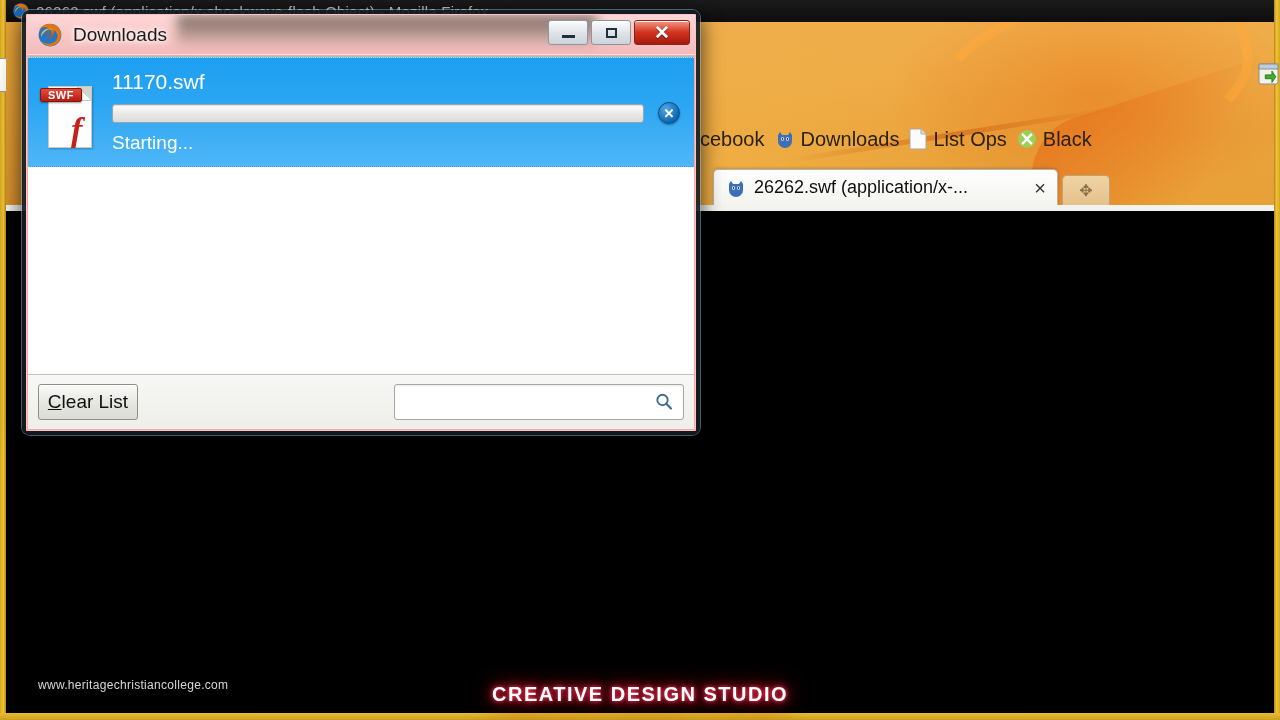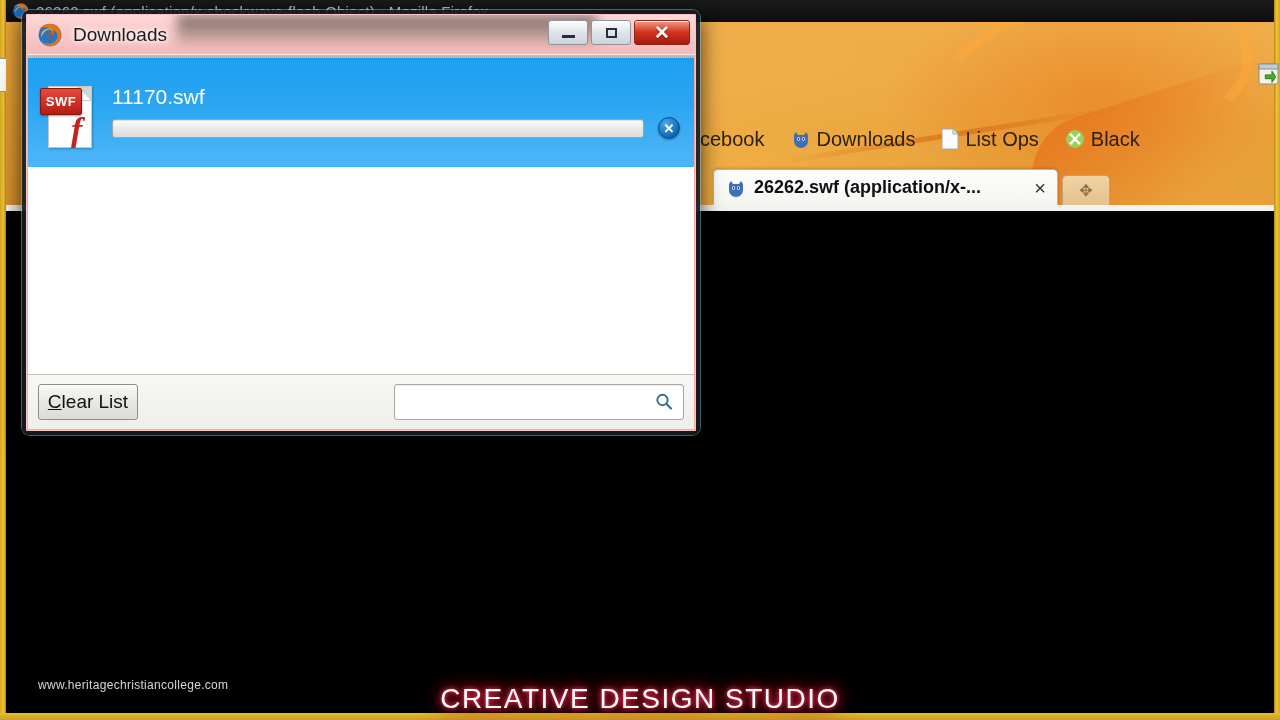--- a/index.html
+++ b/index.html
@@ -81,41 +81,41 @@
     width:30px; height:32px; display:flex; align-items:center; justify-content:center;
     border-left:1px solid #dcdcd6;
   }
   .dl-icon-btn {
     position:absolute; left:1256px; top:60px; width:28px; height:30px;
   }
 
   
   #bookmarks {
     position:absolute; left:0px; top:124px; height:30px;
-    display:flex; align-items:center; gap:26px; white-space:nowrap;
+    display:flex; align-items:center; gap:10px; white-space:nowrap;
   }
   .bm { display:flex; align-items:center; gap:6px; }
   .bm-label { font-size:20px; color:#2b2113; }
   .bm-firstcut { margin-left:0px; }
 
   
   #tabbar {
     position:absolute; left:0; bottom:0; width:100%; height:38px;
     display:flex; align-items:flex-end; padding-left:713px;
   }
   #tab-active {
     height:36px; min-width:345px; max-width:345px;
     background: linear-gradient(180deg,#fefefe,#f4f4f0);
     border:1px solid #b4b4ac; border-bottom:none;
     border-radius:5px 5px 0 0;
     display:flex; align-items:center; gap:8px; padding:0 8px 0 12px;
     box-shadow: 0 -1px 3px rgba(0,0,0,.18);
   }
   #tab-active .tab-title {
-    font-size:18px; font-weight:bold; color:#101010;
+    font-size:18px; font-weight:normal; color:#101010;
     white-space:nowrap; overflow:hidden; text-overflow:clip; flex:1;
   }
   .tab-close {
     font-size:20px; color:#333; width:18px; text-align:center; line-height:1;
   }
   #tab-new {
     width:48px; height:30px; margin-left:4px;
     background: linear-gradient(180deg,#f0d3a4,#e4c18c);
     border:1px solid #bfa377; border-bottom:none; border-radius:5px 5px 0 0;
     display:flex; align-items:center; justify-content:center;
@@ -203,24 +203,24 @@
     position:absolute; left:8px; top:6px; width:44px; height:62px;
     background:#fefefe; border:1px solid #c9c9c4;
     box-shadow: 1px 1px 2px rgba(0,0,0,.25);
   }
   .doc-fold {
     position:absolute; right:0px; top:0px; width:14px; height:14px;
     background: linear-gradient(225deg,#d5d5d0 50%, #ffffff 50%);
     border-left:1px solid #c9c9c4; border-bottom:1px solid #c9c9c4;
   }
   .swf-badge {
-    position:absolute; left:0px; top:8px; width:42px; height:27px;
+    position:absolute; left:0px; top:8px; width:42px; height:14px;
     background: linear-gradient(180deg,#e24b3c,#b41d12);
     border:1px solid #8d1208; border-radius:2px;
-    color:#fff; font-size:13px; font-weight:bold; letter-spacing:.5px;
+    color:#fff; font-size:11px; font-weight:bold; letter-spacing:.5px;
     display:flex; align-items:center; justify-content:center;
     box-shadow: 0 1px 2px rgba(0,0,0,.4);
   }
   .flash-f {
     position:absolute; left:22px; top:26px; font-size:34px; font-weight:bold;
     font-style:italic; color:#c4221a; font-family:"Liberation Serif", serif;
     line-height:1;
   }
   #dl-info { flex:1; padding-left:14px; display:flex; flex-direction:column; justify-content:center; gap:8px; }
   #dl-filename { font-size:21px; color:#ffffff; }
@@ -269,21 +269,21 @@
     font-family:"Liberation Sans", sans-serif; background:transparent; color:#222;
   }
 
   
   #wm-left {
     position:absolute; left:38px; top:666px; font-size:12px; color:#e6e6e6;
     letter-spacing:.3px; opacity:.92;margin-top:12px;
   }
   #wm-center {
     position:absolute; left:0; right:0; top:683px; text-align:center;
-    font-size:28px; font-weight:normal; color:#ffffff; letter-spacing:1.5px;
+    font-size:20px; font-weight:bold; color:#ffffff; letter-spacing:1.5px;
     text-shadow: 0 0 4px #ff3b5c, 0 0 10px #e81f43, 0 0 20px #c20f30, 0 0 30px #8c0a22;
   }
   svg { display:block; }
 </style>
 </head>
 <body>
 
 <div id="screen">
 
   <div id="browser-window">
@@ -429,20 +429,21 @@
           </div>
 
           <div id="dl-info">
             <div id="dl-filename">11170.swf</div>
             <div id="dl-progressrow">
               <div id="dl-progress">
                 <div class="fill" style="width: 0%;"></div>
               </div>
               <div id="dl-cancel">✕</div>
             </div>
+            <div id="dl-status">Starting...</div>
           </div>
 
         </div>
       </div>
 
       <div id="dlg-bottom">
         <div id="clear-list-btn">
           <span class="accel">C</span>
             <span>lear List</span>
         </div>

